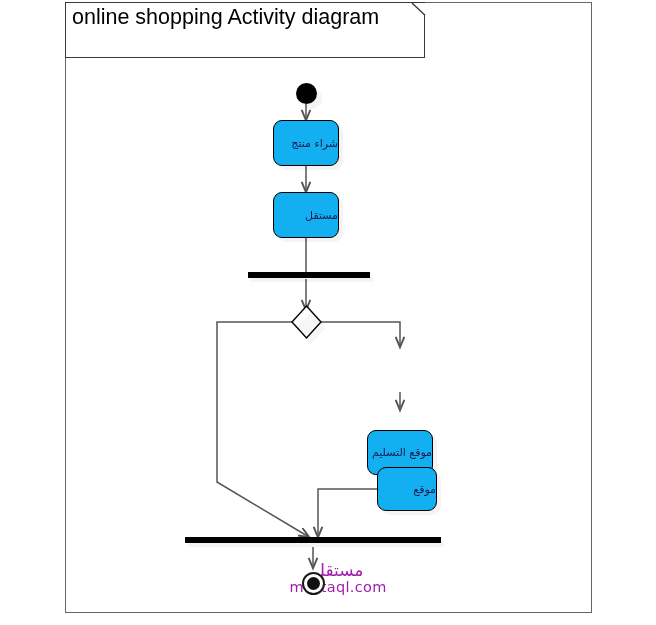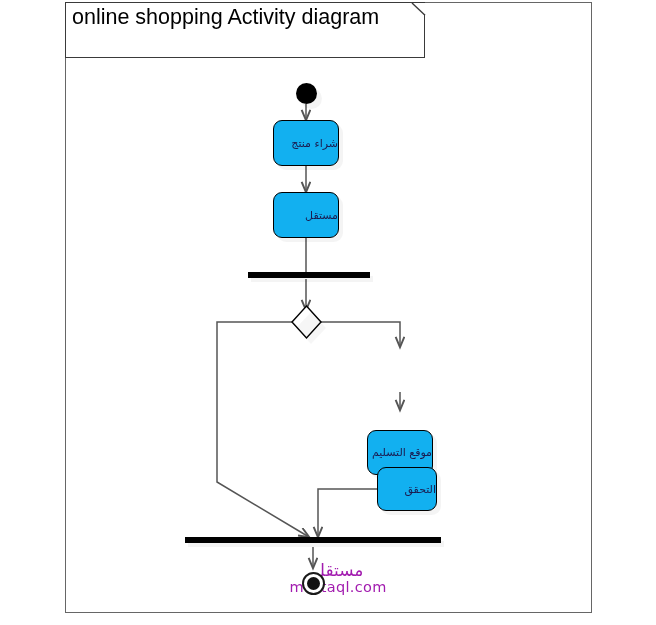--- a/index.html
+++ b/index.html
@@ -226,21 +226,21 @@
   </div>
 
   <div class="bar" style="left:248px; top:272px; width:122px; height:6px;"></div>
 
 
   <div class="node" style="left:367px; top:410px; width:66px; height:45px;margin-top:20px;">
     <span>موقع التسليم</span>
   </div>
 
   <div class="node" style="left:377px; top:467px; width:60px; height:44px;">
-    <span>التحقق</span>
+    <span>موقع</span>
   </div>
 
   <div class="bar" style="left:185px; top:537px; width:256px; height:6px;"></div>
 
   <div class="watermark">
     <div class="watermark-ar">مستقل</div>
     <div class="watermark-en">mostaql.com</div>
   </div>
 
   <div class="end-node" style="left:302px; top:572px;">

